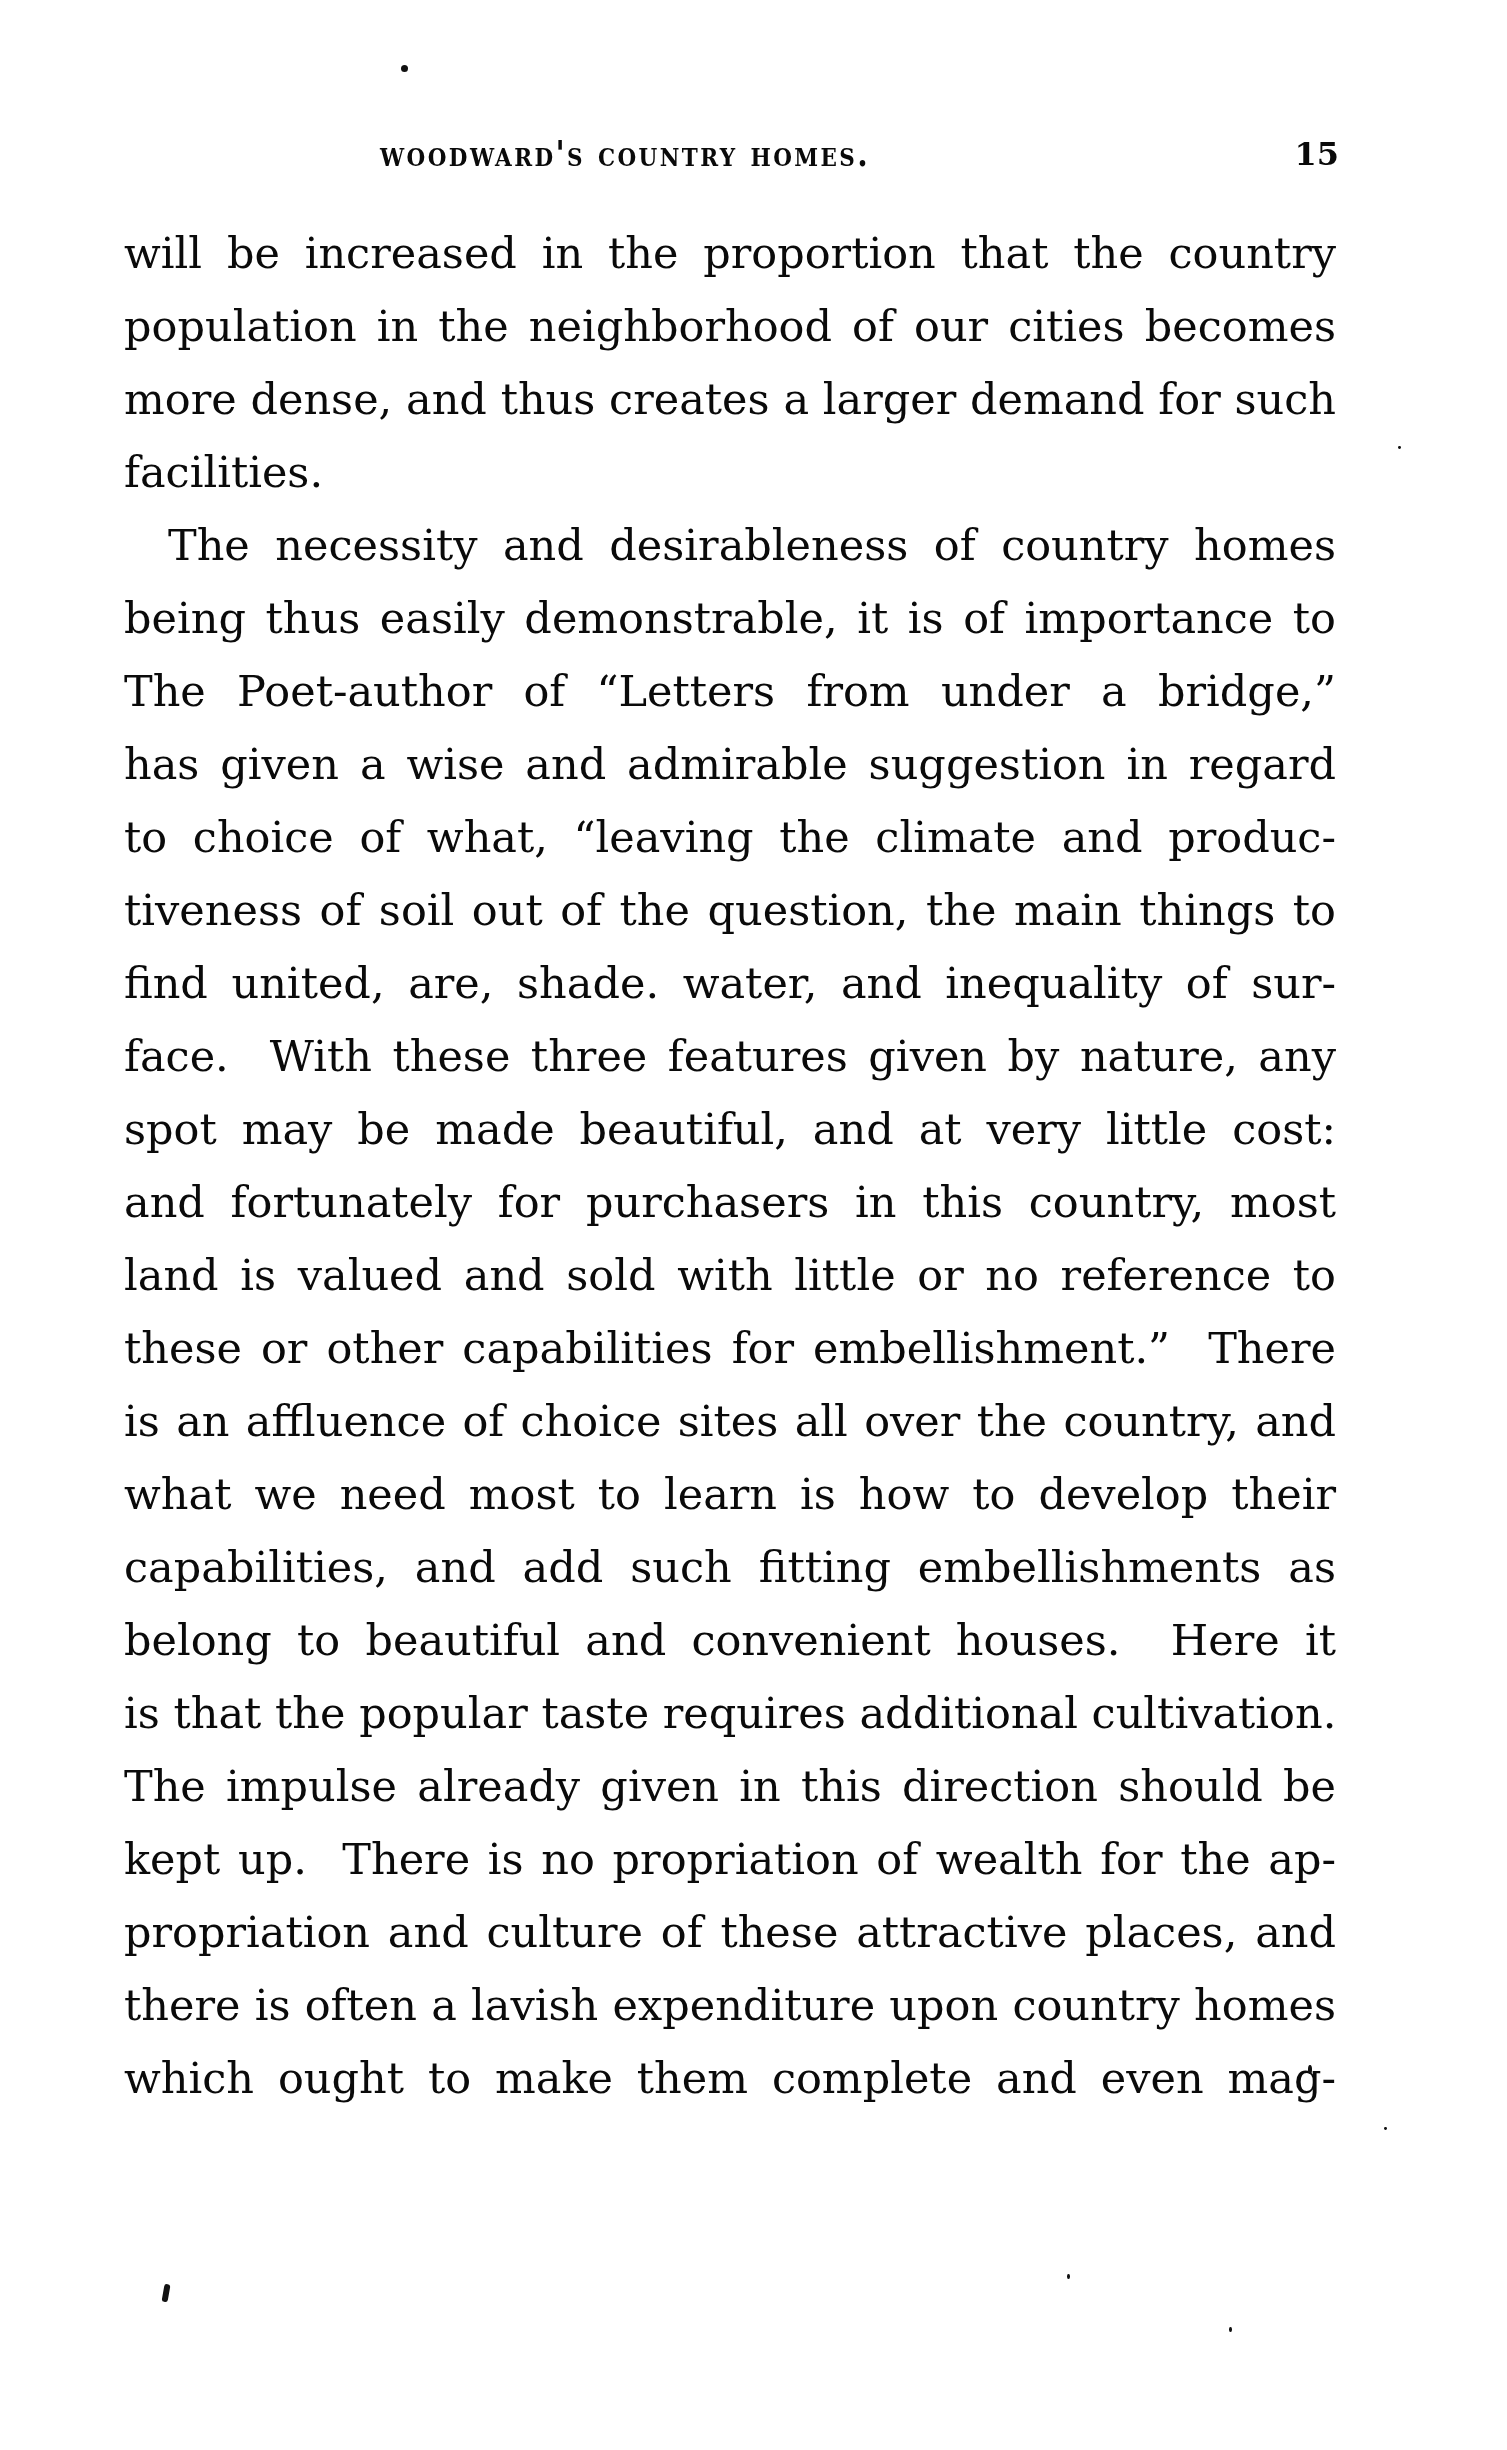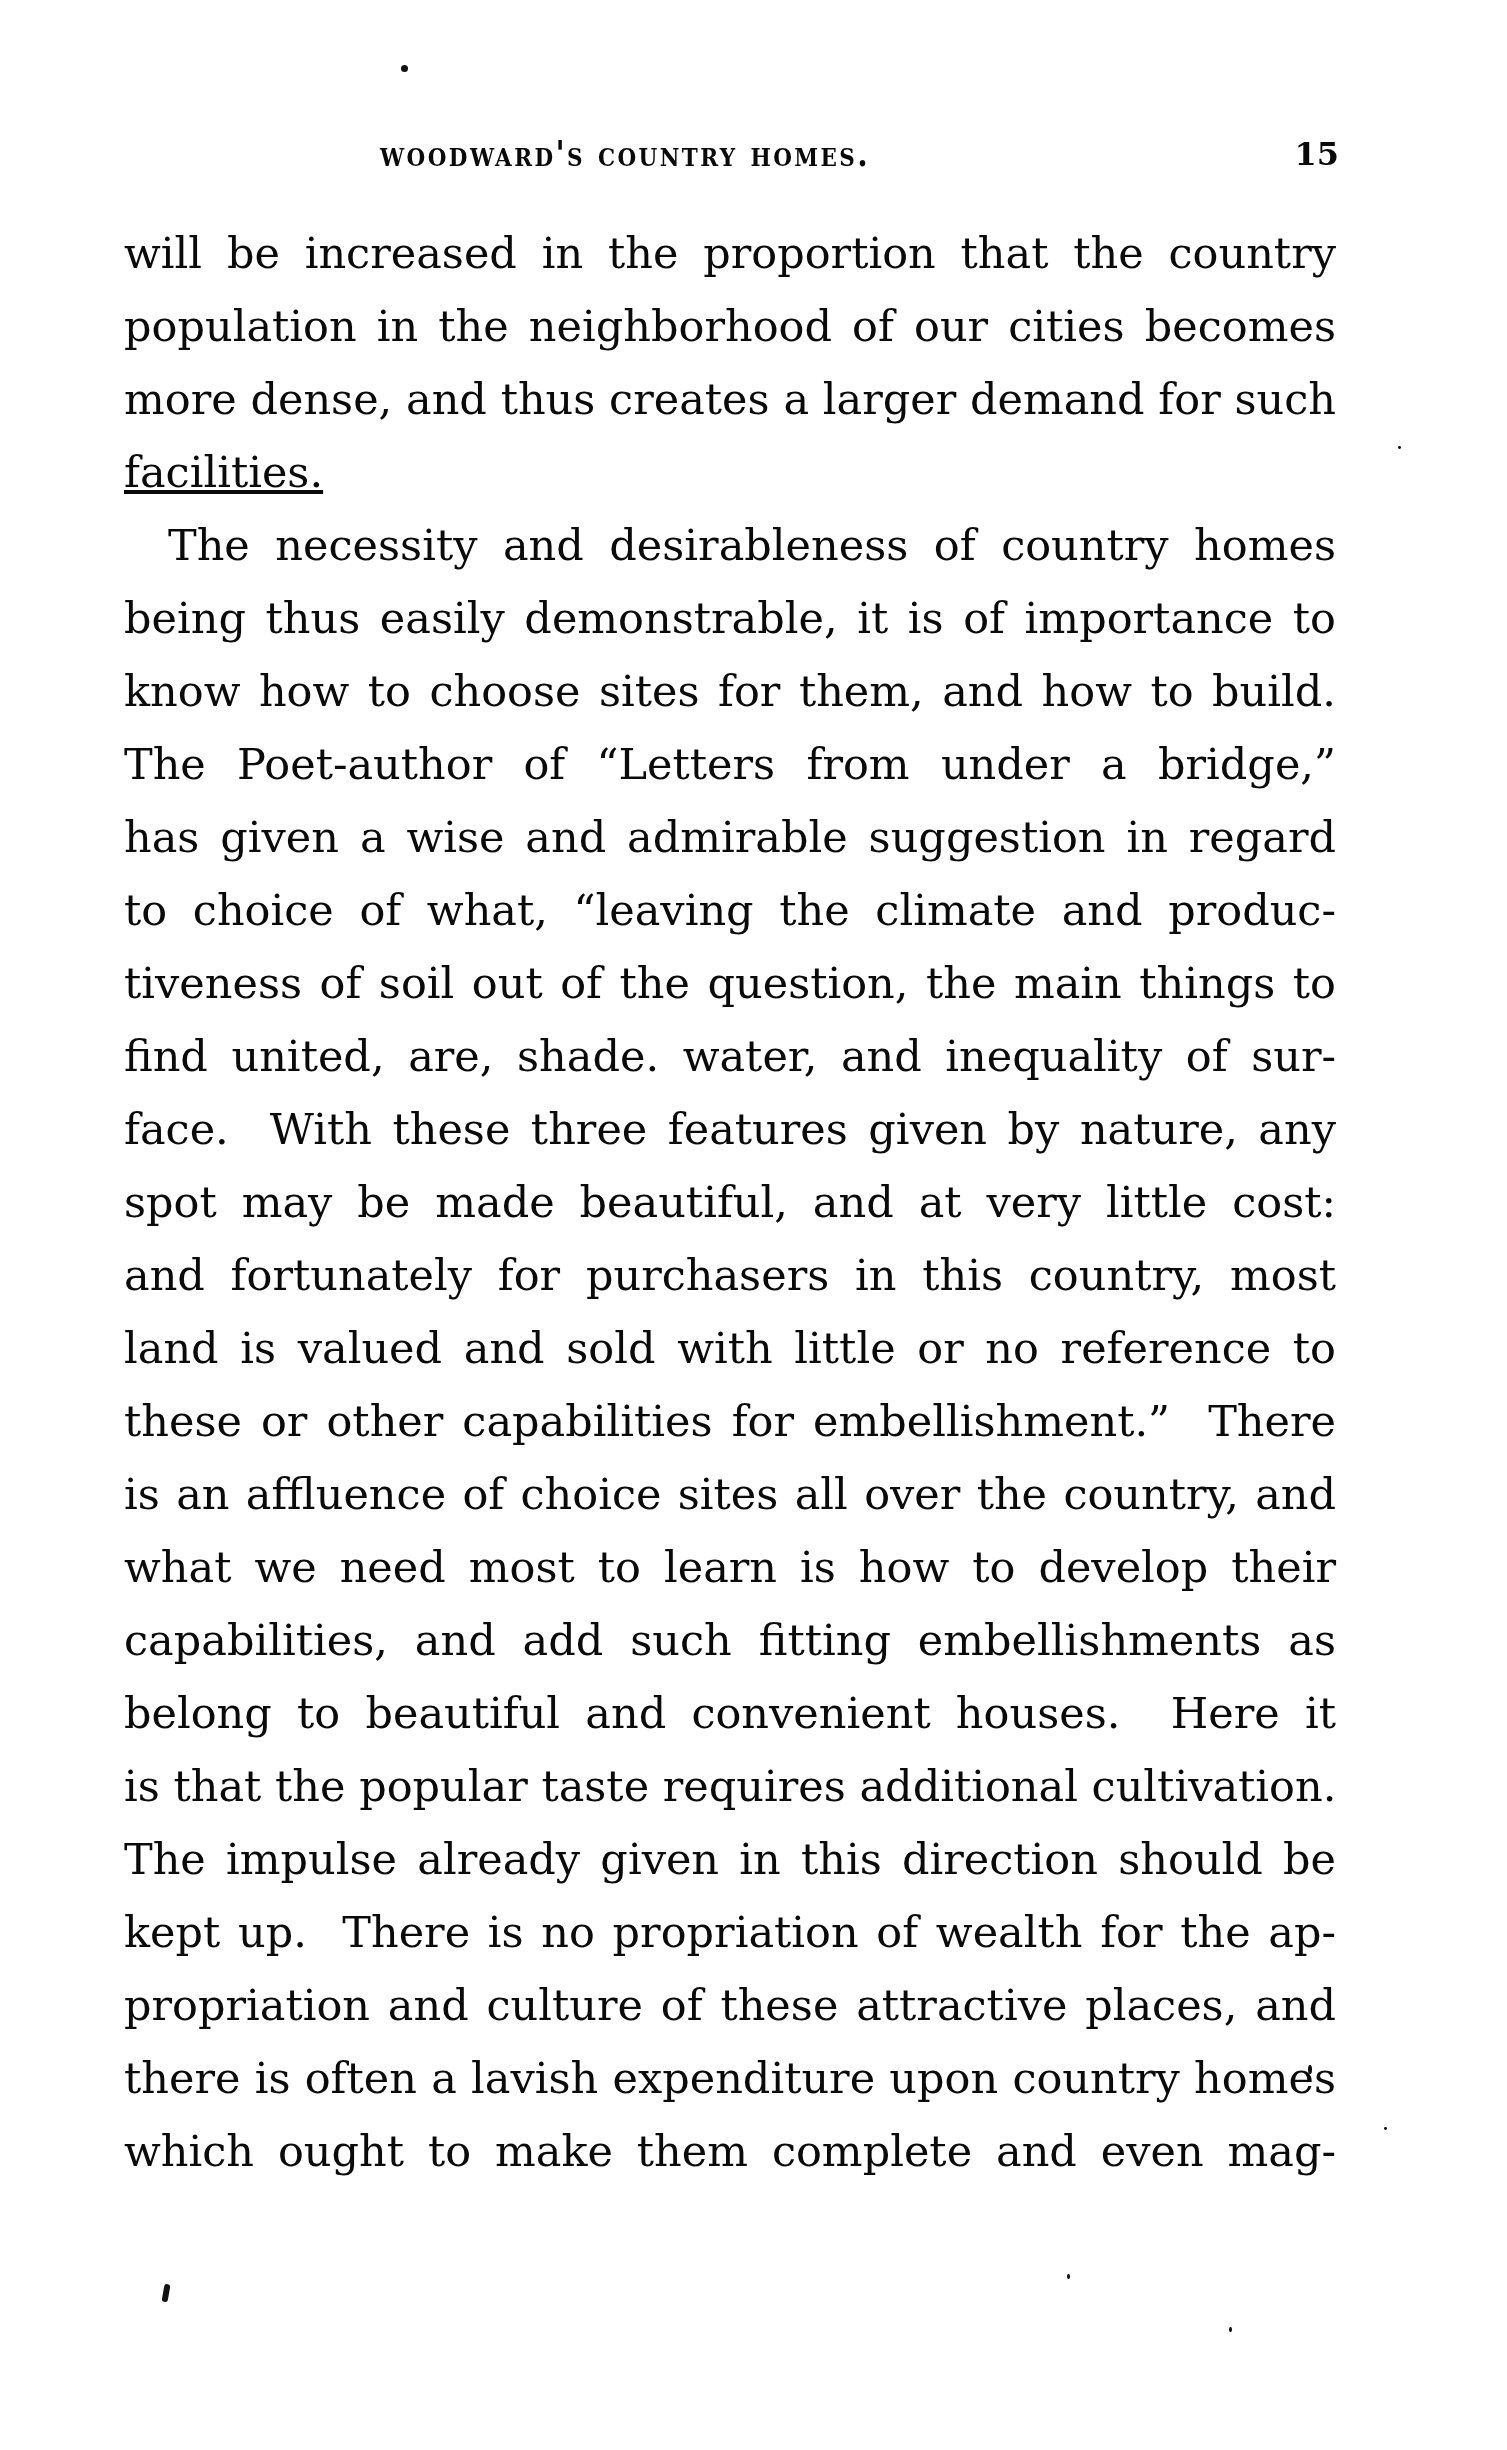--- a/index.html
+++ b/index.html
@@ -59,21 +59,20 @@
     font-size: 43px;
     text-align: justify;
     text-align-last: justify;
     white-space: nowrap;
     overflow: visible;
     word-spacing: 0px;
   }
   .line.last {
     text-align: left;
     text-align-last: left;
-    text-decoration: underline;
   }
   .line.indent {
     padding-left: 44px;
   }
   .line span { white-space: pre; }
   .it { }
 
   .speck {
     position: absolute;
     background: #111;
@@ -90,21 +89,20 @@
 
   <div class="body-text">
 
     <div class="line"><span>will be increased in the proportion that the country</span></div>
     <div class="line"><span>population in the neighborhood of our cities becomes</span></div>
     <div class="line"><span>more dense, and thus creates a larger demand for such</span></div>
     <div class="line last"><span>facilities.</span></div>
 
     <div class="line indent"><span>The necessity and desirableness of country homes</span></div>
     <div class="line"><span>being thus easily demonstrable, it is of importance to</span></div>
-    <div class="line"><span>know how to choose sites for them, and how to build.</span></div>
     <div class="line"><span>The Poet-author of “Letters from under a bridge,”</span></div>
     <div class="line"><span>has given a wise and admirable suggestion in regard</span></div>
     <div class="line"><span>to choice of what, “leaving the climate and produc-</span></div>
     <div class="line"><span>tiveness of soil out of the question, the main things to</span></div>
     <div class="line"><span>find united, are, </span><span class="it">shade. water, and inequality of sur-</span></div>
     <div class="line"><span class="it">face.</span><span>  With these three features given by nature, any</span></div>
     <div class="line"><span>spot may be made beautiful, and at very little cost:</span></div>
     <div class="line"><span>and fortunately for purchasers in this country, most</span></div>
     <div class="line"><span>land is valued and sold with little or no reference to</span></div>
     <div class="line"><span>these or other capabilities for embellishment.”  There</span></div>

